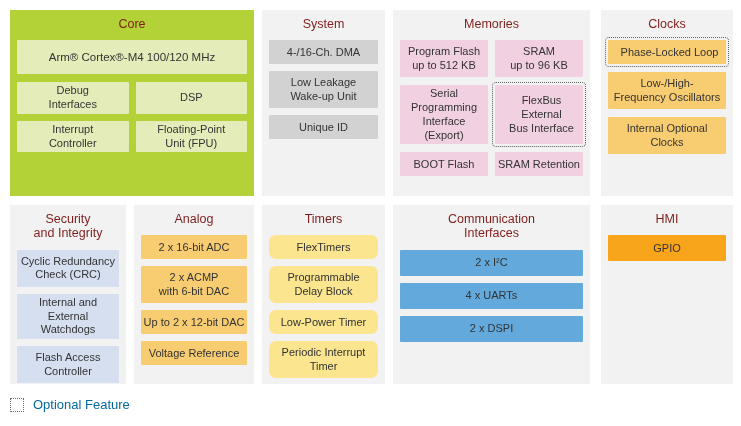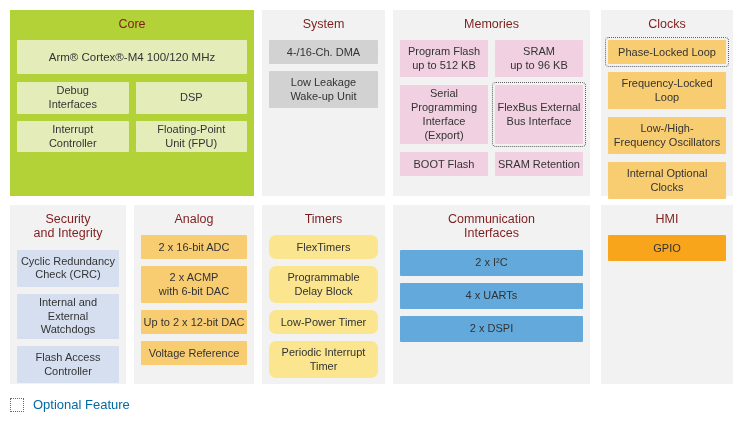--- a/index.html
+++ b/index.html
@@ -21,21 +21,21 @@
   .box{
     flex:none;display:flex;align-items:center;justify-content:center;
     text-align:center;font-size:11px;line-height:1.25;color:#333;
     white-space:pre-line;padding:2px 2px;box-sizing:border-box;
     margin:0 1px 7px 1px;border-radius:1px;
   }
   .h1{min-height:24px;}
   .h2{min-height:37px;}
   .grid2{display:grid;grid-template-columns:1fr 1fr;column-gap:7px;margin:0 1px;}
   .grid2 .box{margin:0 0 7px 0;}
-  .optional{outline:1.6px dotted #606060;outline-offset:2px;}
+  .optional{outline:1.6px dotted #606060;outline-offset:2px;padding-left:7px;}
 
   
   .core     {left:10px; top:10px; width:244px;height:186px;background:var(--core-bg,#b3d237);}
   .system   {left:262px;top:10px; width:123px;height:186px;}
   .memories {left:393px;top:10px; width:197px;height:186px;}
   .clocks   {left:601px;top:10px; width:132px;height:186px;}
   .security {left:10px; top:205px;width:116px;height:179px;}
   .analog   {left:134px;top:205px;width:120px;height:179px;}
   .timers   {left:262px;top:205px;width:123px;height:179px;}
   .comm     {left:393px;top:205px;width:197px;height:179px;}
@@ -85,20 +85,21 @@
       <div class="box h2">Floating-Point
 Unit (FPU)</div>
     </div>
   </div>
 
   <div class="panel system">
     <div class="title">System</div>
     <div class="box h1">4-/16-Ch. DMA</div>
     <div class="box h2">Low Leakage
 Wake-up Unit</div>
+    <div class="box h1">Unique ID</div>
   </div>
 
   <div class="panel memories">
     <div class="title">Memories</div>
     <div class="grid2">
       <div class="box h2">Program Flash
 up to 512 KB</div>
       <div class="box h2">SRAM
 up to 96 KB</div>
       <div class="box h2">Serial Programming
@@ -106,22 +107,20 @@
       <div class="box h2 optional">FlexBus External
 Bus Interface</div>
       <div class="box h1">BOOT Flash</div>
       <div class="box h1">SRAM Retention</div>
     </div>
   </div>
 
   <div class="panel clocks">
     <div class="title">Clocks</div>
     <div class="box h1 optional">Phase-Locked Loop</div>
-    <div class="box h2">Frequency-Locked
-Loop</div>
     <div class="box h2">Low-/High-
 Frequency Oscillators</div>
     <div class="box h2">Internal Optional
 Clocks</div>
   </div>
 
   <div class="panel security">
     <div class="title">Security
 and Integrity</div>
     <div class="box h2">Cyclic Redundancy

